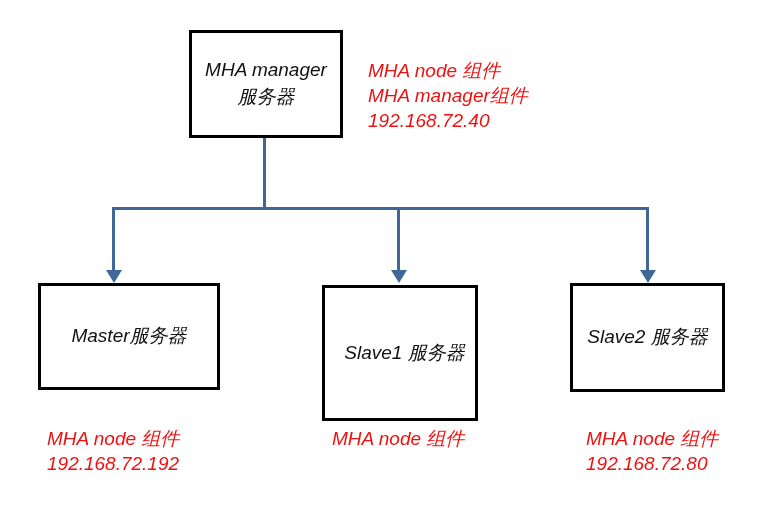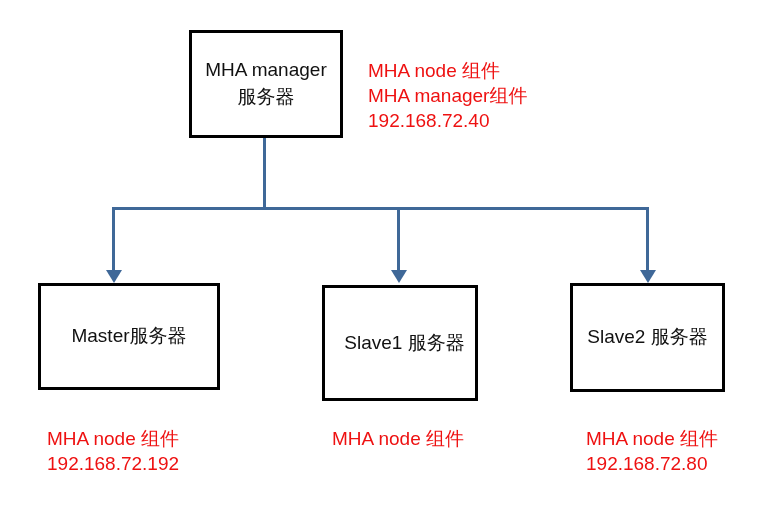--- a/index.html
+++ b/index.html
@@ -14,37 +14,38 @@
   html, body {
     width: 760px; height: 525px;
     background: var(--background);
     font-family: "Liberation Sans", "DejaVu Sans", sans-serif;
     overflow: hidden;
   }
   .canvas {
     position: relative;
     width: 760px; height: 525px;
     background: var(--background);
+    font-style: italic;
   }
   .node-box {
     position: absolute;
     border: 3px solid var(--box-border);
     background: var(--background);
     display: flex;
     flex-direction: column;
     align-items: center;
     justify-content: center;
     text-align: center;
     color: var(--text-black);
     font-size: 19px;
     line-height: 1.4;
   }
   .box-manager { left: 189px; top: 30px;  width: 154px; height: 108px; }
   .box-master  { left: 38px;  top: 283px; width: 182px; height: 107px; }
-  .box-slave1  { left: 322px; top: 285px; width: 156px; height: 116px; padding-left: 9px; }
+  .box-slave1  { left: 322px; top: 285px; width: 156px; height: 136px; padding-left: 9px; }
   .box-slave2  { left: 570px; top: 283px; width: 155px; height: 109px; }
 
   .annotation {
     position: absolute;
     color: var(--annotation-red);
     font-size: 19px;
     line-height: 25px;
     white-space: nowrap;
     margin-top: 16px;
   }

